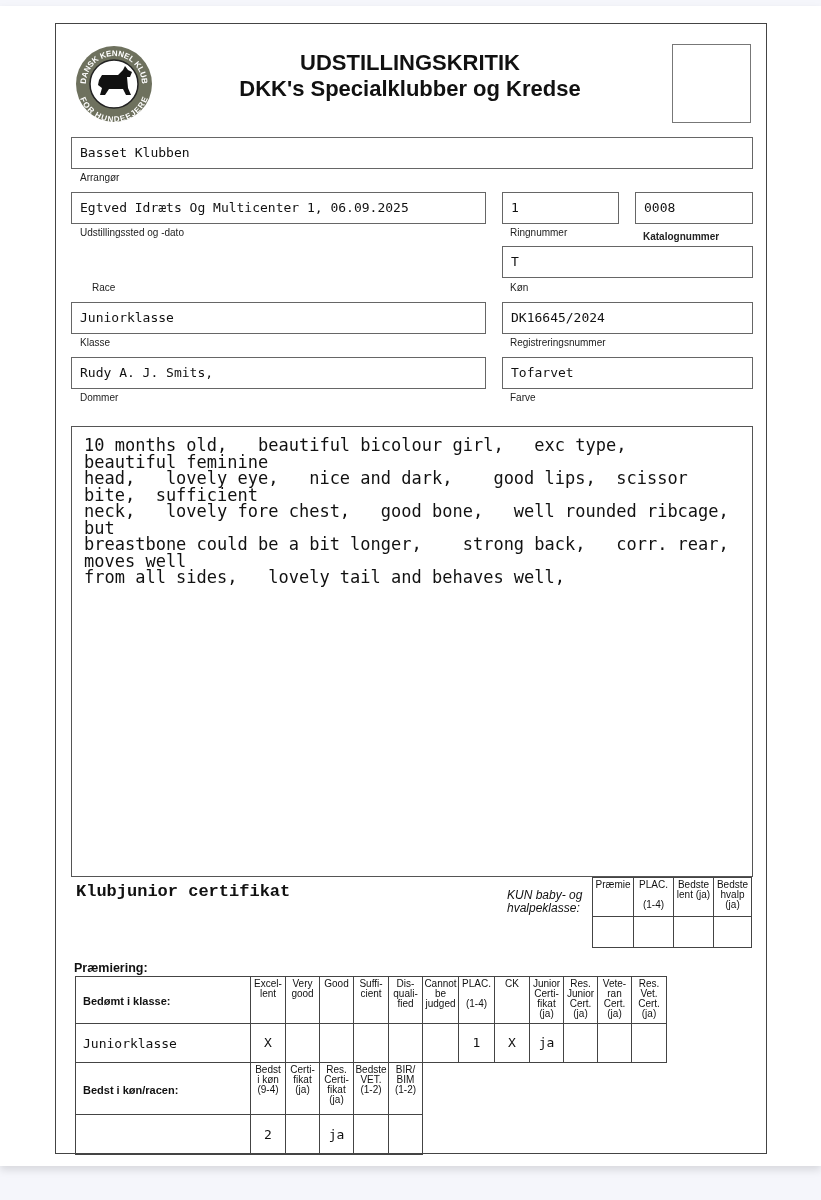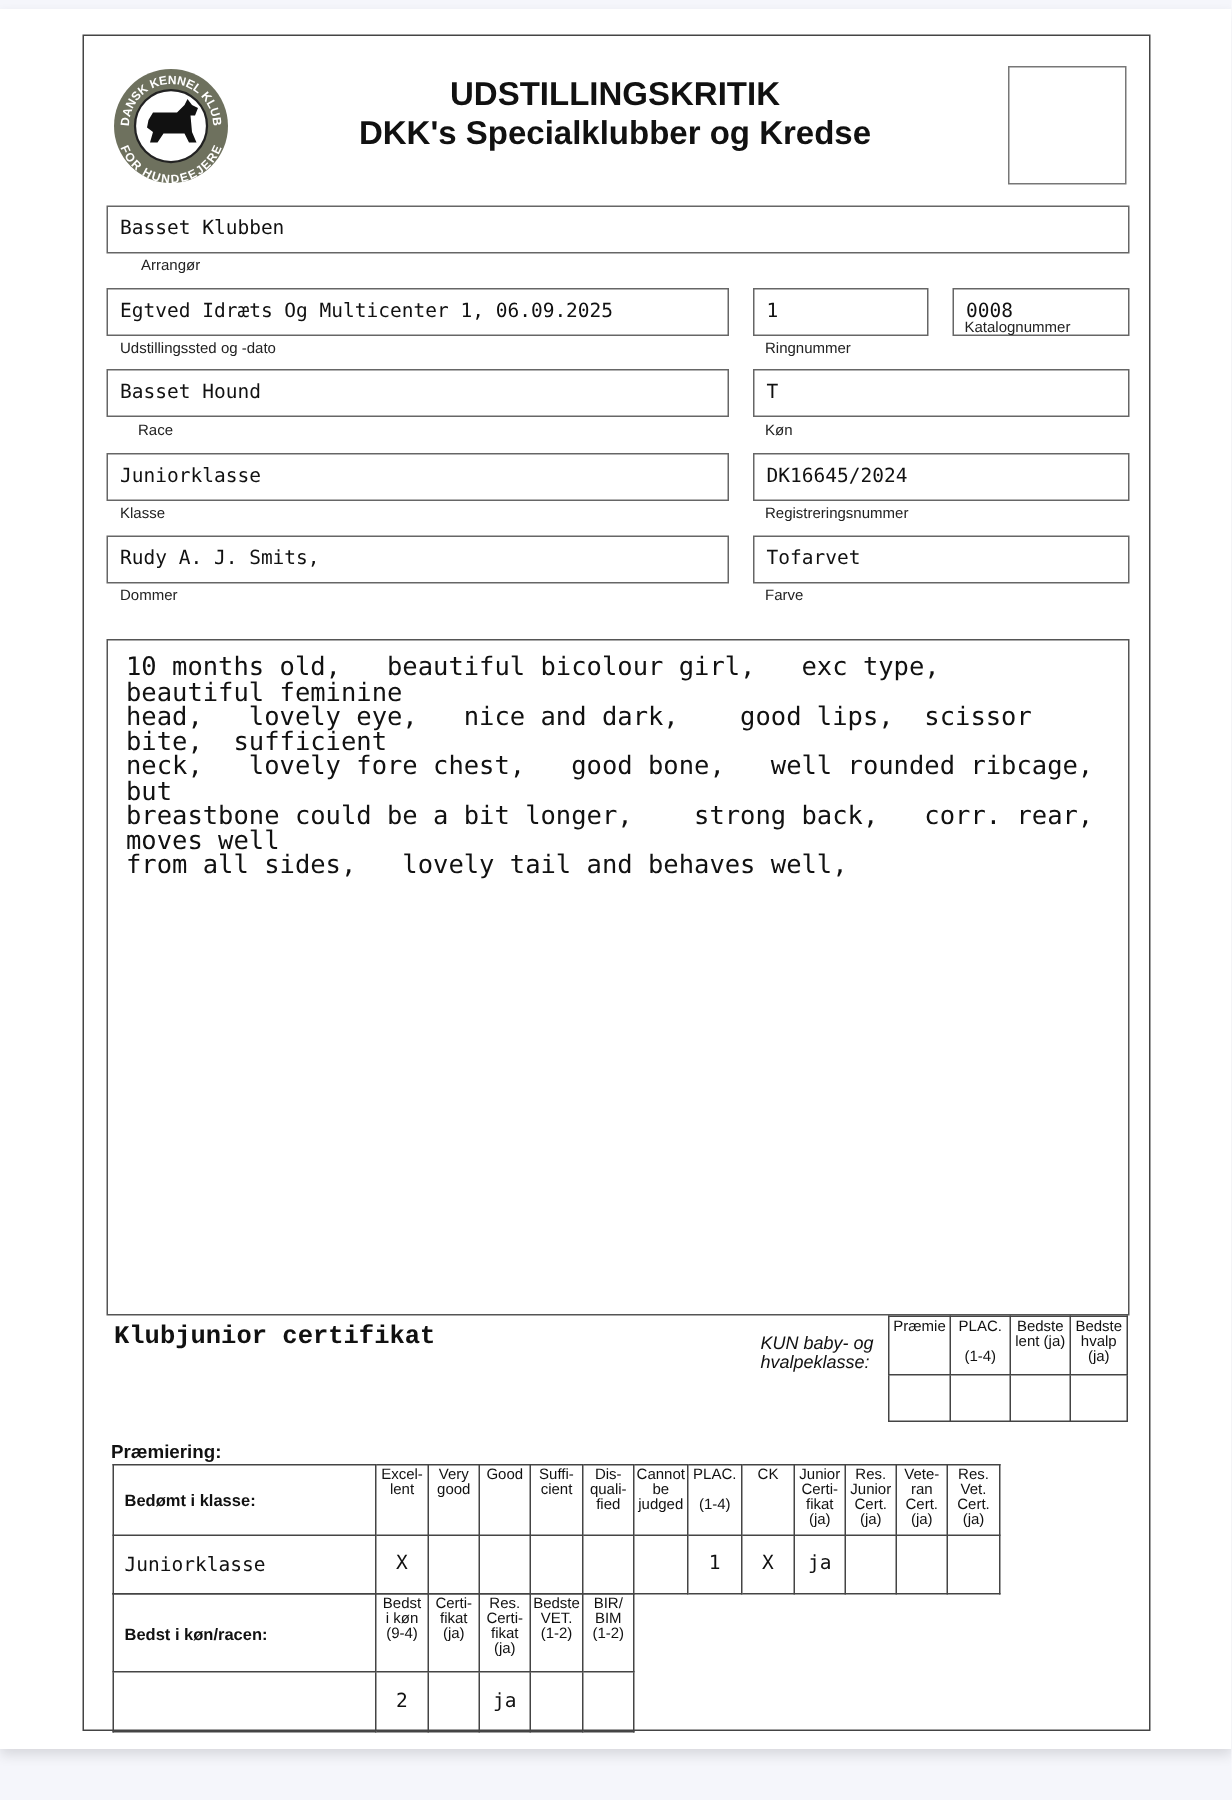--- a/index.html
+++ b/index.html
@@ -46,30 +46,29 @@
     <path d="M25 36 L28 31 L44 31 L49 26 L51 22 L54 26 L58 28 L56 33 L53 33 L54 44 L57 51 L52 51 L49 45 L35 45 L31 51 L26 51 L28 44 L24 41 Z" fill="#111"></path>
   </svg>
 
   <div class="title">
     <div class="t1">UDSTILLINGSKRITIK</div>
     <div class="t2">DKK's Specialklubber og Kredse</div>
   </div>
   <div class="photo-box"></div>
 
   <div class="field" style="left:71px;top:131px;width:682px;">Basset Klubben</div>
-  <div class="flabel" style="left:80px;top:166px;margin-left:14px;">Arrangør</div>
+  <div class="flabel" style="left:80px;top:166px;">Arrangør</div>
 
   <div class="field" style="left:71px;top:186px;width:415px;">Egtved Idræts Og Multicenter 1, 06.09.2025</div>
   <div class="flabel" style="left:80px;top:221px;">Udstillingssted og -dato</div>
   <div class="field" style="left:502px;top:186px;width:117px;">1</div>
   <div class="flabel" style="left:510px;top:221px;">Ringnummer</div>
   <div class="field" style="left:635px;top:186px;width:118px;">0008</div>
-  <div class="flabel" style="left:643px;top:207px;">Katalognummer</div>
-
-  <div class="field" style="left:71px;top:240px;width:415px;">Basset Hound</div>
+  <div class="flabel" style="left:643px;top:225px;font-weight:bold;">Katalognummer</div>
+
   <div class="flabel" style="left:80px;top:276px;padding-left:12px;">Race</div>
   <div class="field" style="left:502px;top:240px;width:251px;">T</div>
   <div class="flabel" style="left:510px;top:276px;">Køn</div>
 
   <div class="field" style="left:71px;top:296px;width:415px;">Juniorklasse</div>
   <div class="flabel" style="left:80px;top:331px;">Klasse</div>
   <div class="field" style="left:502px;top:296px;width:251px;">DK16645/2024</div>
   <div class="flabel" style="left:510px;top:331px;">Registreringsnummer</div>
 
   <div class="field" style="left:71px;top:351px;width:415px;">Rudy A. J. Smits,</div>

